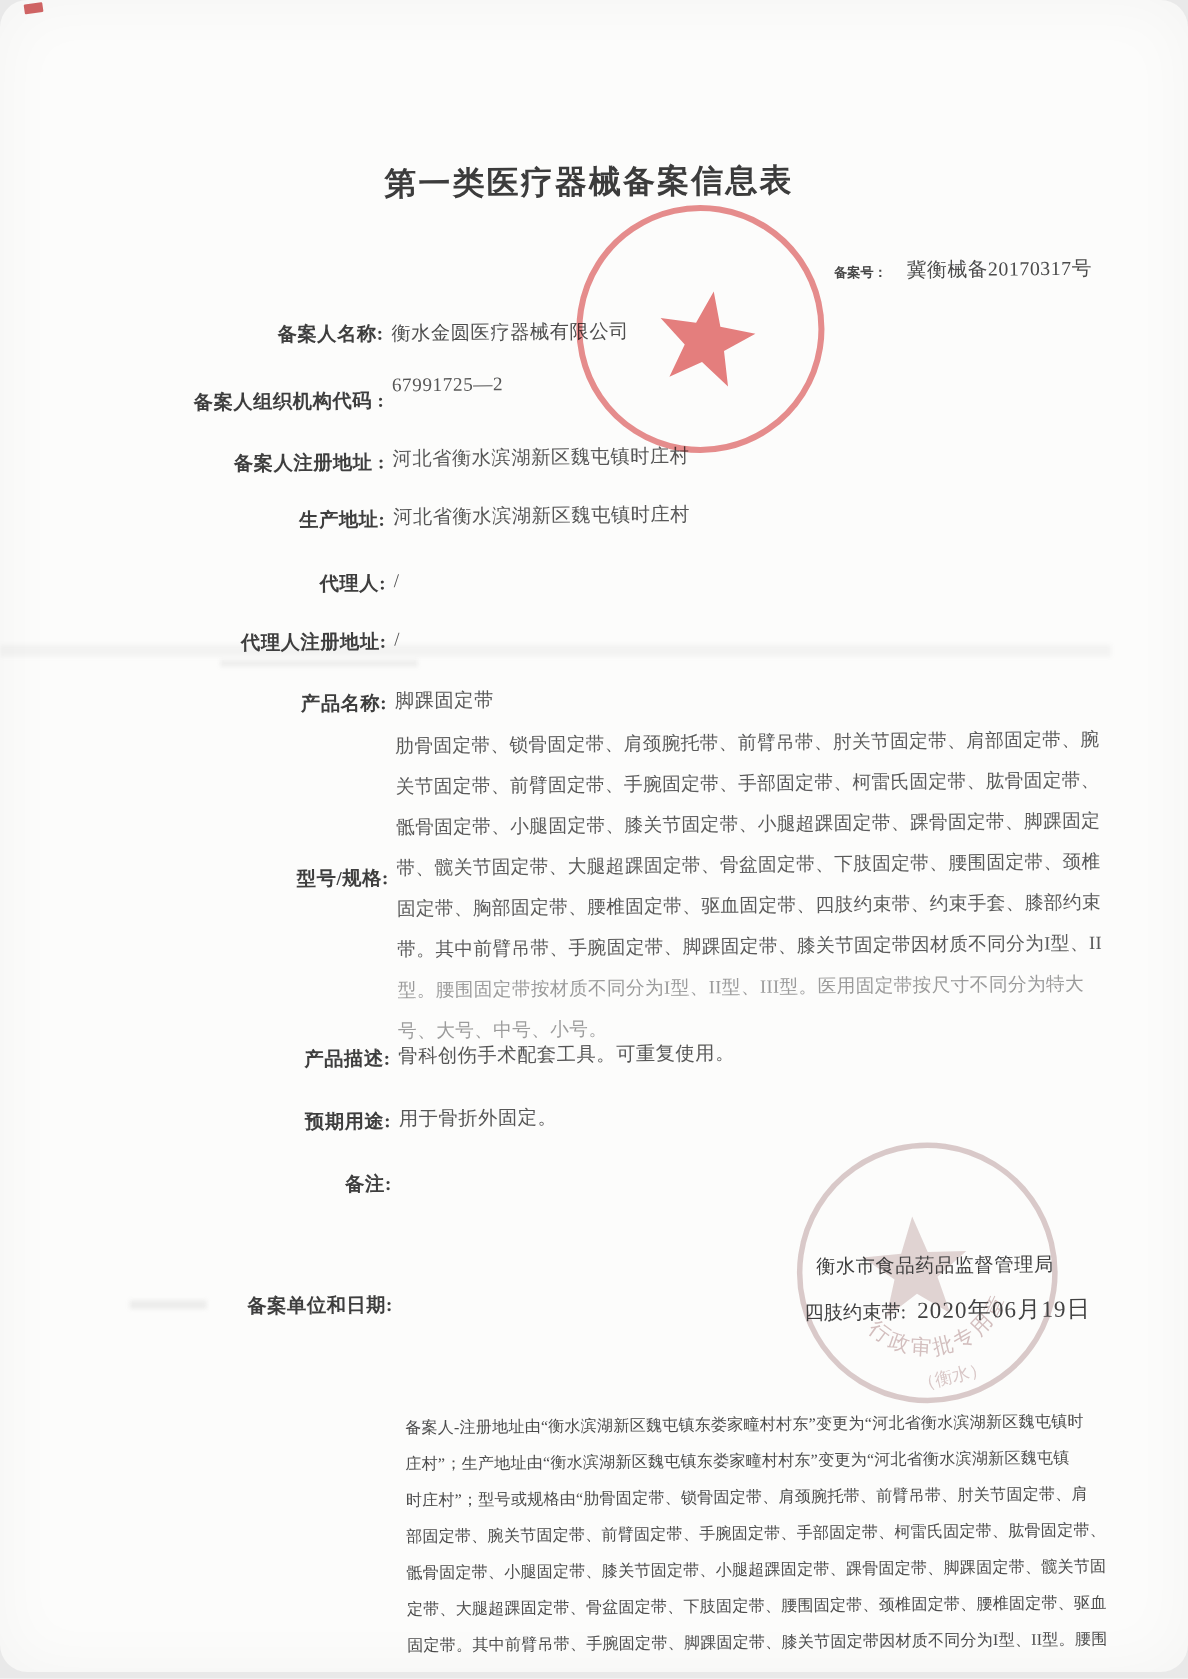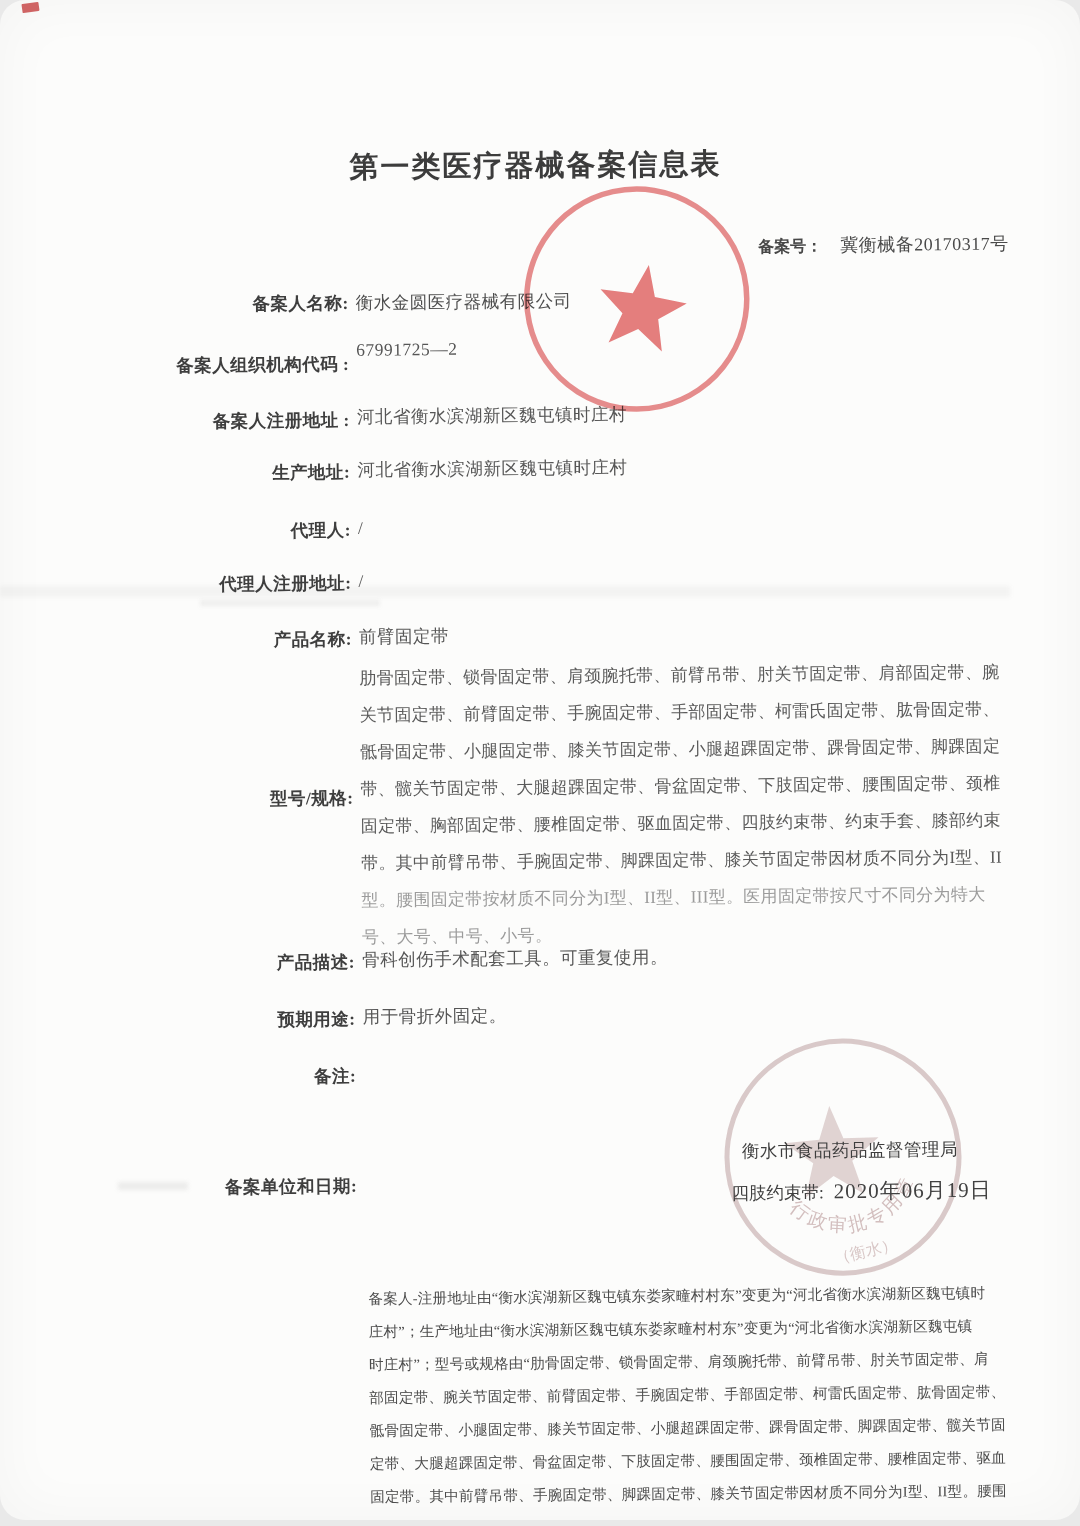--- a/index.html
+++ b/index.html
@@ -21,21 +21,21 @@
   }
   .doc-title{
     position:absolute;left:0;right:0;top:146px;
     text-align:center;
     font-size:29px;font-weight:bold;letter-spacing:2px;color:#3c3c3c;
   }
   .record-no{
     position:absolute;left:762px;top:236px;
     display:flex;gap:18px;align-items:baseline;
   }
-  .record-no .lab{font-size:16px;font-weight:bold;color:#474747;}
+  .record-no .lab{font-size:12px;font-weight:bold;color:#474747;}
   .record-no .val{font-size:18px;color:#4a4a4a;letter-spacing:0.5px;}
   .f-label{
     position:absolute;left:0;width:352px;text-align:right;
     font-weight:bold;color:#3e3e3e;font-size:17.5px;letter-spacing:0.5px;
     white-space:nowrap;
   }
   .f-value{
     position:absolute;left:359px;
     color:#565656;font-size:17.5px;letter-spacing:0.5px;white-space:nowrap;
   }
@@ -104,21 +104,21 @@
     <div class="f-label" style="top:458px">生产地址:</div>
     <div class="f-value" style="top:456px">河北省衡水滨湖新区魏屯镇时庄村</div>
 
     <div class="f-label" style="top:516px">代理人:</div>
     <div class="f-value" style="top:516px">/</div>
 
     <div class="f-label" style="top:569px">代理人注册地址:</div>
     <div class="f-value" style="top:569px">/</div>
 
     <div class="f-label" style="top:625px">产品名称:</div>
-    <div class="f-value" style="top:623px">前臂固定带</div>
+    <div class="f-value" style="top:623px">脚踝固定带</div>
 
     <div class="f-label" style="top:784px">型号/规格:</div>
     <div class="spec-block">
       <div class="ln">肋骨固定带、锁骨固定带、肩颈腕托带、前臂吊带、肘关节固定带、肩部固定带、腕</div>
       <div class="ln">关节固定带、前臂固定带、手腕固定带、手部固定带、柯雷氏固定带、肱骨固定带、</div>
       <div class="ln">骶骨固定带、小腿固定带、膝关节固定带、小腿超踝固定带、踝骨固定带、脚踝固定</div>
       <div class="ln">带、髋关节固定带、大腿超踝固定带、骨盆固定带、下肢固定带、腰围固定带、颈椎</div>
       <div class="ln">固定带、胸部固定带、腰椎固定带、驱血固定带、四肢约束带、约束手套、膝部约束</div>
       <div class="ln">带。其中前臂吊带、手腕固定带、脚踝固定带、膝关节固定带因材质不同分为I型、II</div>
       <div class="ln faded">型。腰围固定带按材质不同分为I型、II型、III型。医用固定带按尺寸不同分为特大</div>

